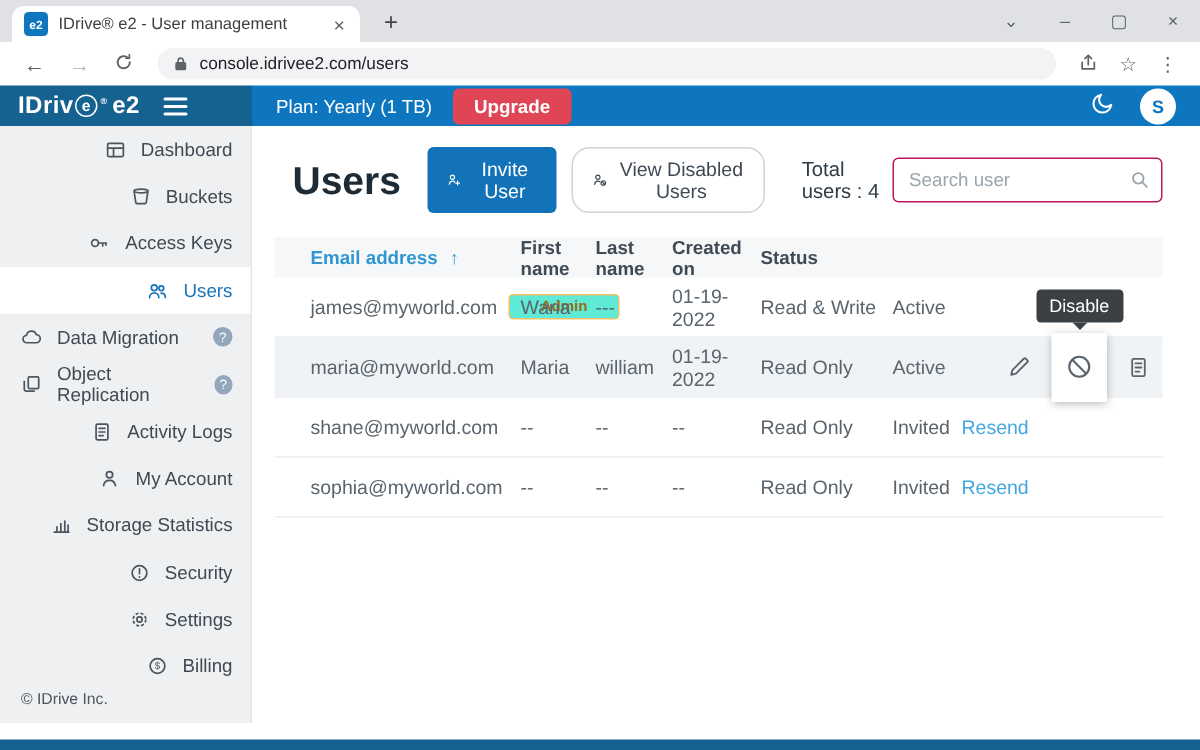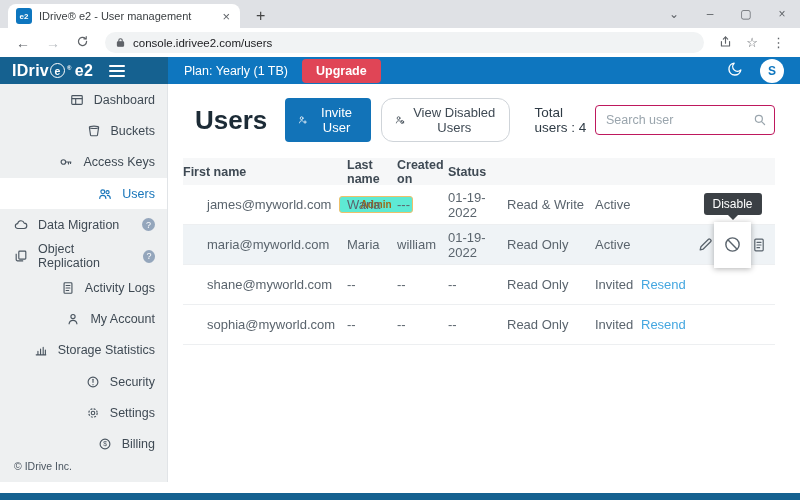--- a/index.html
+++ b/index.html
@@ -77,21 +77,21 @@
   .th-email { color:#2f96d2; display:flex; align-items:center; gap:5px; }
   .sortarrow { font-size:12px; }
   .tdrow { height:40px; border-bottom:1px solid #edeff1; color:#5a646d; position:relative; }
   .tdrow.hovered { background:#eff3f6; }
   .c-email { padding-left:24px; display:flex; align-items:center; gap:8px; white-space:nowrap; }
   .badge-admin { background:#5eead4; border:1px solid #eec06a; color:#9a6a1a; font-size:10px; font-weight:bold;
                  border-radius:3px; padding:2px 20px; }
   .resend { color:#45a7e0; }
 
   .actions { position:absolute; right:8px; top:50%; transform:translateY(-50%); display:flex;
-             align-items:center; }
+             align-items:center; gap:13px; }
   .act-ic { color:#5a646d; display:flex; }
   .action-box { width:37px; height:46px; background:#fff; box-shadow:0 1px 6px rgba(0,0,0,.3);
                 display:flex; align-items:center; justify-content:center; position:relative; }
   .tooltip { position:absolute; bottom:53px; left:50%; transform:translateX(-50%); background:#3b4045;
              color:#fff; font-size:12px; padding:4px 9px; border-radius:3px; white-space:nowrap; z-index:5; }
   .tooltip::after { content:""; position:absolute; top:100%; left:50%; margin-left:-5px;
                     border:5px solid transparent; border-top-color:#3b4045; }
 
   .bottomstrip { position:absolute; left:0; bottom:0; width:800px; height:7px; background:#156190; }
 </style>
@@ -289,20 +289,24 @@
           <input type="text" placeholder="Search user" style="">
           <svg width="14" height="14" viewBox="0 0 16 16" fill="none" stroke="#9aa5ad" stroke-width="1.4" stroke-linecap="round">
               <circle cx="6.7" cy="6.7" r="4"></circle>
               <path d="M9.8 9.8l3.4 3.4"></path>
             </svg>
         </div>
       </div>
 
       <div class="utable">
         <div class="trow thead">
+          <div class="c-email th-email">
+            <span>Email address</span>
+            <span class="sortarrow">↑</span>
+          </div>
           <div>First name</div>
           <div>Last name</div>
           <div>Created on</div>
           <div>Status</div>
           <div></div>
         </div>
 
         <div class="trow tdrow">
           <div class="c-email">
             <span>james@myworld.com</span>

